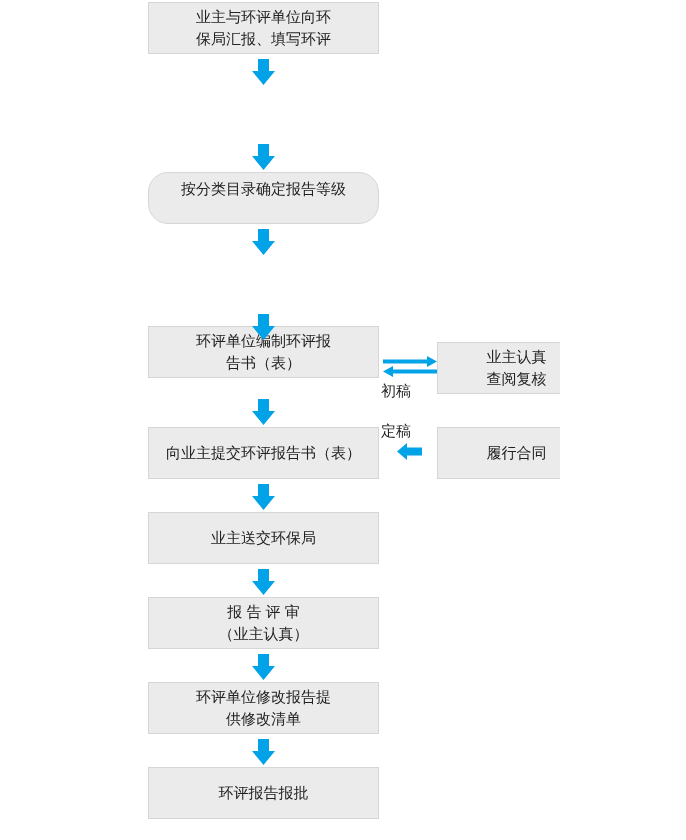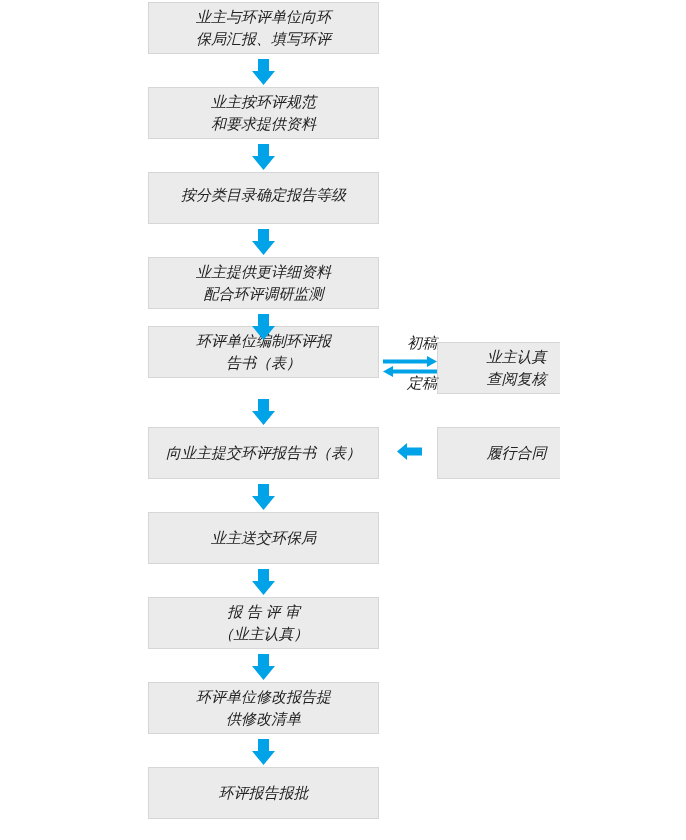--- a/index.html
+++ b/index.html
@@ -13,62 +13,58 @@
   body {
     font-family: "Liberation Sans", "DejaVu Sans", sans-serif;
     background: var(--background);
   }
   .canvas {
     position: relative;
     width: 560px;
     height: 840px;
     background: var(--background);
     overflow: hidden;
-    font-style: italic;
   }
   .box {
     position: absolute;
     background: var(--box-fill);
     border: 1px solid var(--box-border);
     color: var(--text);
     font-size: 15px;
     line-height: 22px;
     display: flex;
     align-items: center;
     justify-content: center;
     text-align: center;
     white-space: pre-line;
   }
   .box.main { left: 148px; width: 231px; height: 52px; }
   .box.side { left: 437px; width: 159px; height: 52px; }
-  .box.pad-top { align-items: flex-start; padding-top: 11px; }
+  .box.pad-top { align-items: flex-start; padding-top: 5px; border-radius: 20px; }
   .arrow { position: absolute; line-height: 0; }
   .arrow svg polygon { fill: var(--arrow); }
   .edge-label {
     position: absolute;
     left: 381px;
     width: 56px;
-    text-align: right;
+    text-align: left;
     font-size: 15px;
     color: var(--text);
     line-height: 18px;
+    margin-top: 48px;
   }
 </style>
 </head>
 <body>
 
 <div class="canvas">
 
   <div class="box main" style="top:2px">业主与环评单位向环
 保局汇报、填写环评</div>
-  <div class="box main" style="top:87px">业主按环评规范
-和要求提供资料</div>
   <div class="box main pad-top" style="top:172px">按分类目录确定报告等级</div>
-  <div class="box main" style="top:257px">业主提供更详细资料
-配合环评调研监测</div>
   <div class="box main" style="top:326px">环评单位编制环评报
 告书（表）</div>
   <div class="box main" style="top:512px">业主送交环保局</div>
   <div class="box main" style="top:427px">向业主提交环评报告书（表）</div>
   <div class="box main" style="top:597px">报 告 评 审
 （业主认真）</div>
   <div class="box main" style="top:767px">环评报告报批</div>
   <div class="box main" style="top:682px">环评单位修改报告提
 供修改清单</div>
 

